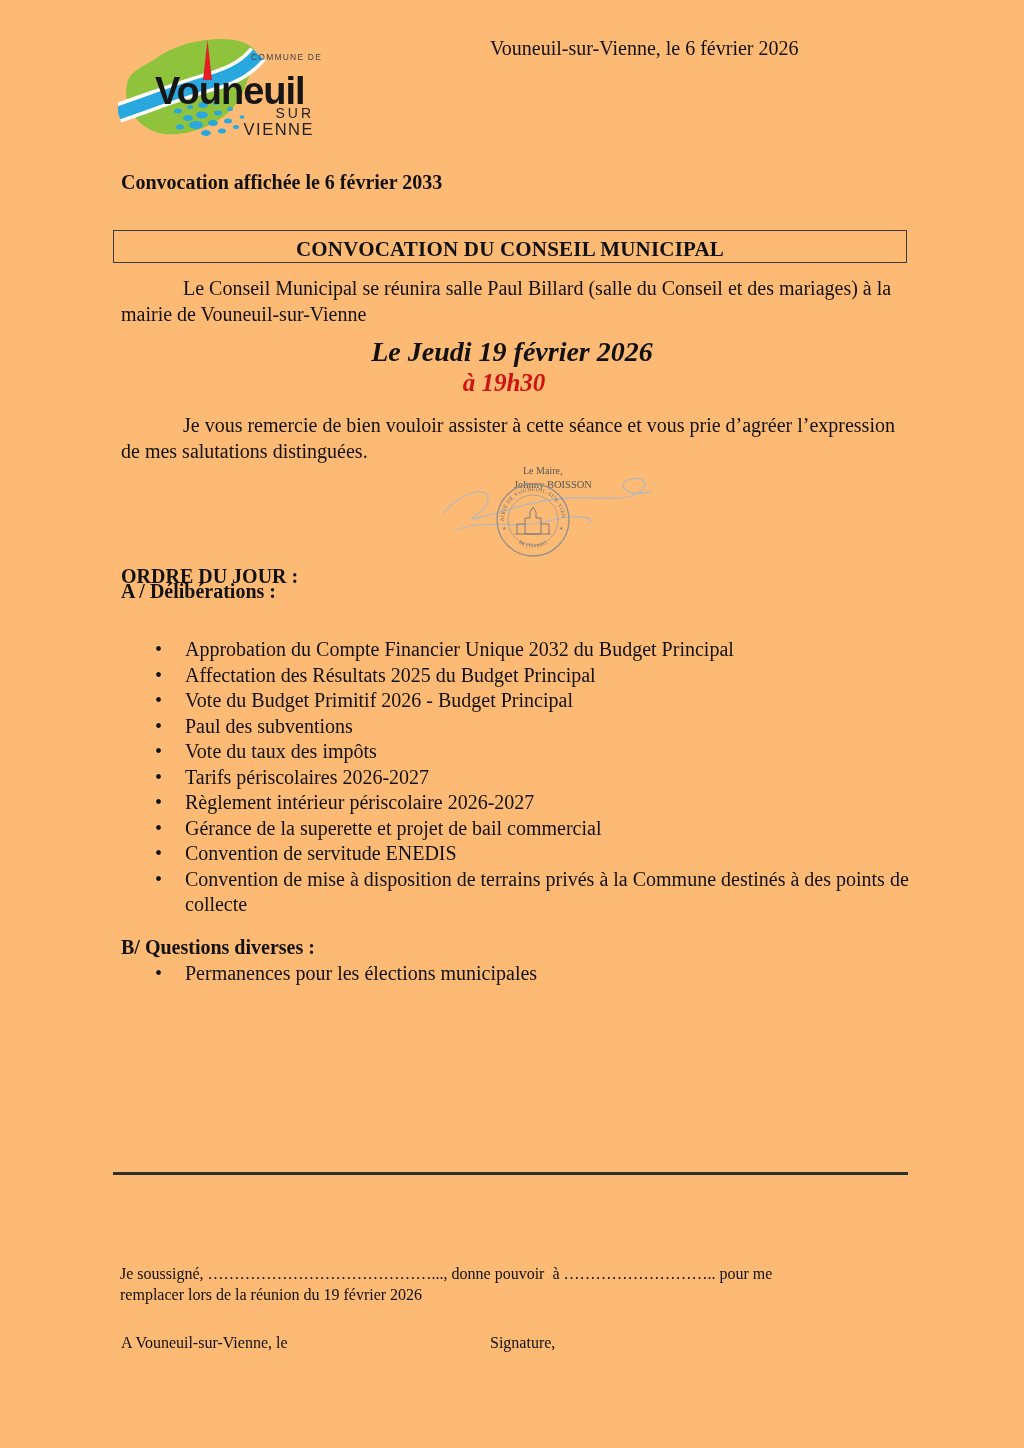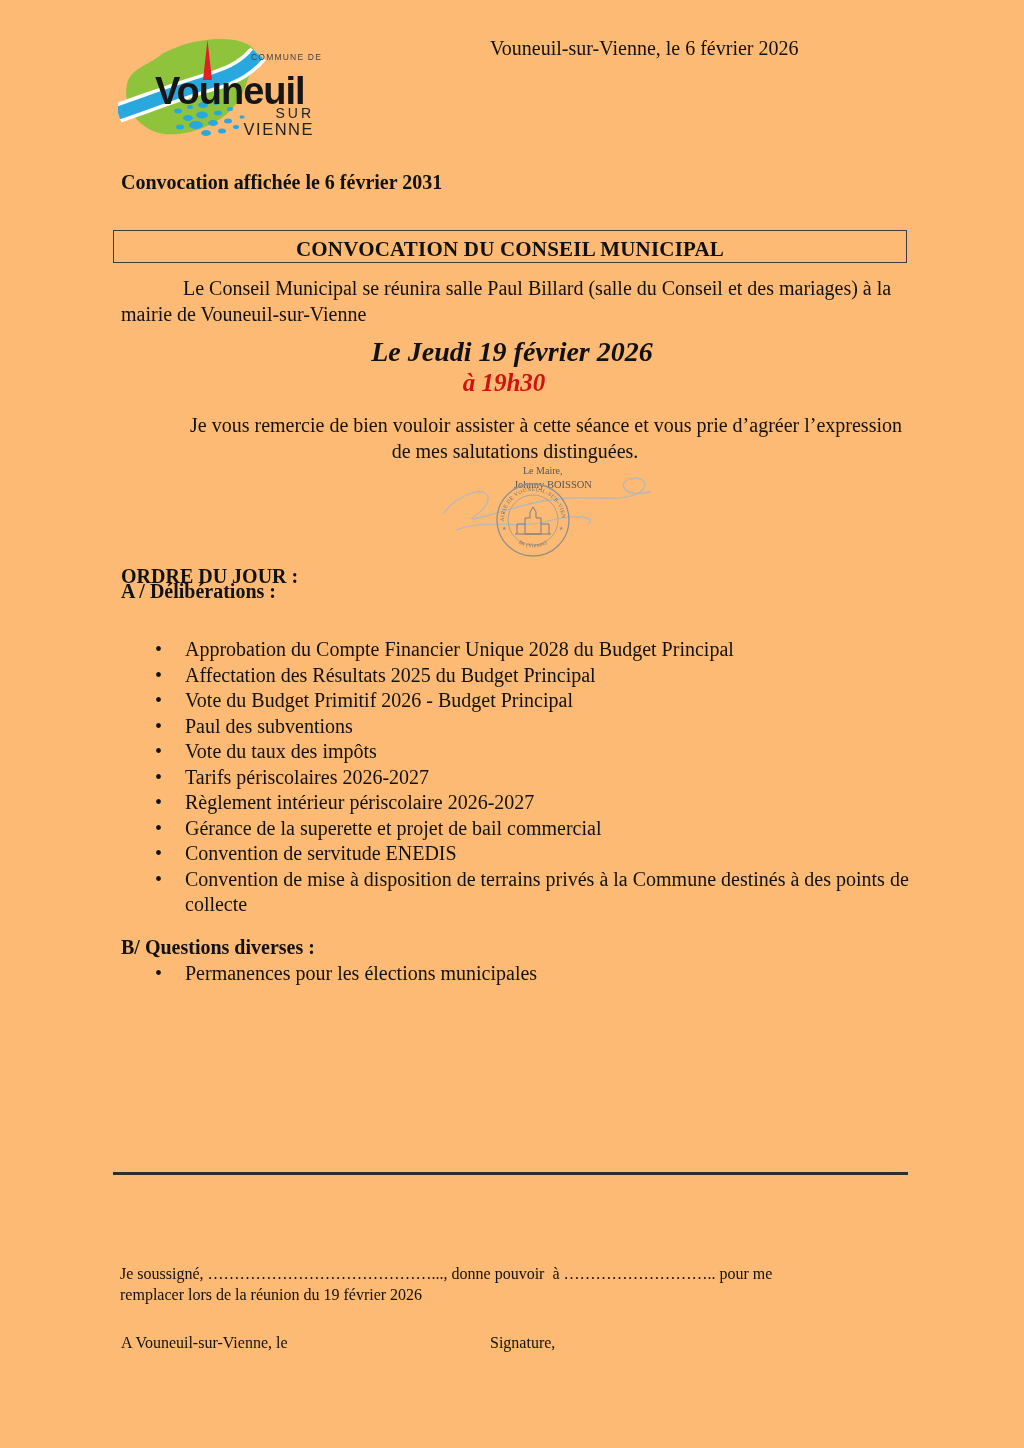--- a/index.html
+++ b/index.html
@@ -16,21 +16,21 @@
     border:1px solid #3c3c3c;display:flex;align-items:flex-end;justify-content:center;
     font-weight:bold;font-size:21px;letter-spacing:.2px;
   }
   .intro{position:absolute;left:121px;top:275px;width:788px;margin:0;
     font-size:20px;line-height:26px;text-indent:62px;}
   .meeting-date{position:absolute;left:0;top:336px;width:1024px;text-align:center;
     font-size:28px;font-weight:bold;font-style:italic;}
   .meeting-time{position:absolute;left:0;top:369px;width:1008px;text-align:center;
     font-size:25px;font-weight:bold;font-style:italic;color:#cf1212;}
   .thanks{position:absolute;left:121px;top:412px;width:788px;margin:0;
-    font-size:20px;line-height:26px;text-indent:62px;text-align:center;}
+    font-size:20px;line-height:26px;text-indent:62px;}
   .logo-svg{position:absolute;left:118px;top:33px;}
   .sig-svg{position:absolute;left:438px;top:458px;}
   .ordre{position:absolute;left:121px;top:565px;font-size:20px;font-weight:bold;}
   .sec-title{position:absolute;left:121px;font-size:20px;font-weight:bold;}
   .sec-a{top:580px;}
   .sec-b{top:936px;}
   .list{position:absolute;left:121px;width:788px;}
   .list-a{top:637px;}
   .list-b{top:961px;}
   .bullet-item{display:flex;font-size:20px;line-height:25.5px;}
@@ -72,21 +72,21 @@
         <ellipse cx="124" cy="84" rx="2.5" ry="1.8"></ellipse>
     </g>
     <text class="logo-sans" x="133" y="27" font-size="8.5" letter-spacing="1.2" fill="#444">COMMUNE DE</text>
     <text class="logo-sans" x="37" y="71" font-size="38" font-weight="bold" letter-spacing="-1" fill="#161616">Vouneuil</text>
     <text class="logo-sans" x="196" y="85" font-size="14" letter-spacing="3" text-anchor="end" fill="#222">SUR</text>
     <text class="logo-sans" x="196" y="102" font-size="16.5" letter-spacing="1.5" text-anchor="end" fill="#222">VIENNE</text>
   </svg>
 
   <div class="date-line">Vouneuil-sur-Vienne, le 6 février 2026</div>
 
-  <div class="posted">Convocation affichée le 6 février 2031</div>
+  <div class="posted">Convocation affichée le 6 février 2033</div>
 
   <div class="title-box">
     <span>CONVOCATION DU CONSEIL MUNICIPAL</span>
   </div>
 
   <p class="intro">Le Conseil Municipal se réunira salle Paul Billard (salle du Conseil et des mariages) à la mairie de Vouneuil-sur-Vienne</p>
 
   <div class="meeting-date">Le Jeudi 19 février 2026</div>
   <div class="meeting-time">à 19h30</div>
 
@@ -123,21 +123,21 @@
     </g>
   </svg>
 
   <div class="ordre">ORDRE DU JOUR :</div>
 
   <div class="sec-title sec-a">A / Délibérations :</div>
 
   <div class="list list-a">
     <div class="bullet-item">
       <span class="bullet">•</span>
-      <span class="bullet-text">Approbation du Compte Financier Unique 2028 du Budget Principal</span>
+      <span class="bullet-text">Approbation du Compte Financier Unique 2032 du Budget Principal</span>
     </div>
     <div class="bullet-item">
       <span class="bullet">•</span>
       <span class="bullet-text">Affectation des Résultats 2025 du Budget Principal</span>
     </div>
     <div class="bullet-item">
       <span class="bullet">•</span>
       <span class="bullet-text">Vote du Budget Primitif 2026 - Budget Principal</span>
     </div>
     <div class="bullet-item">

